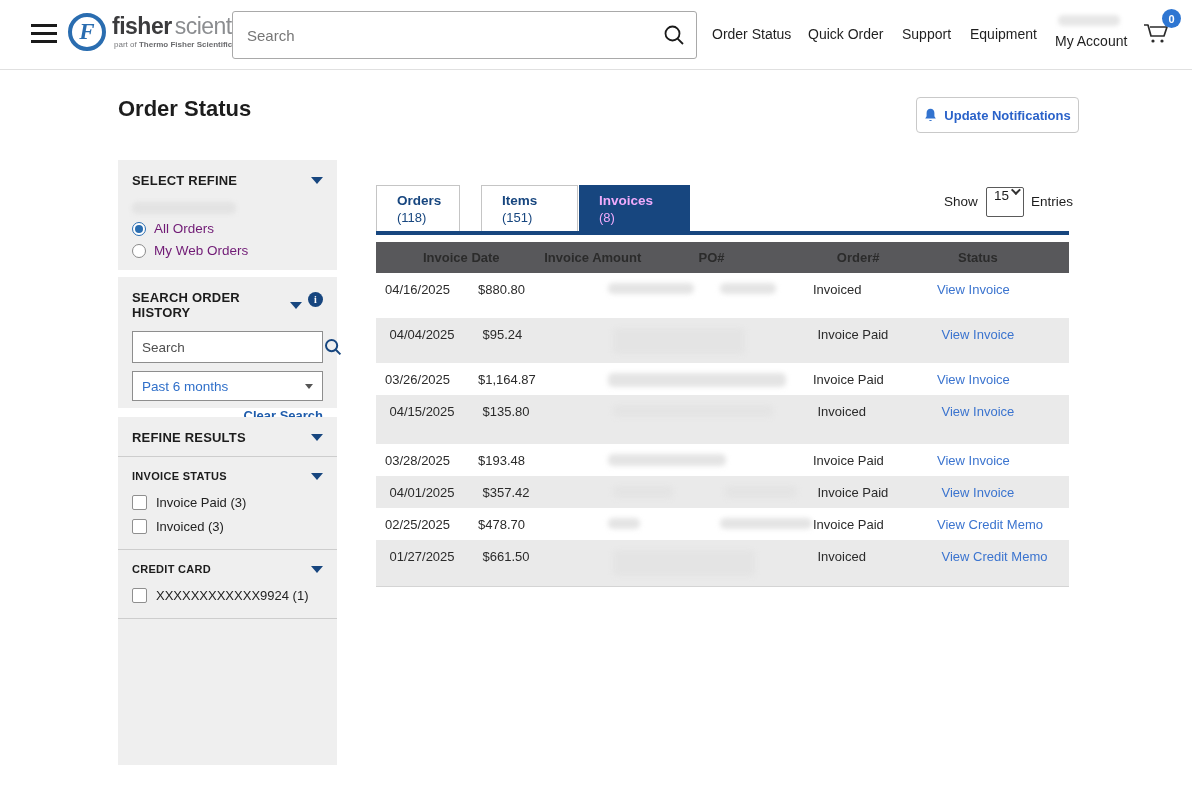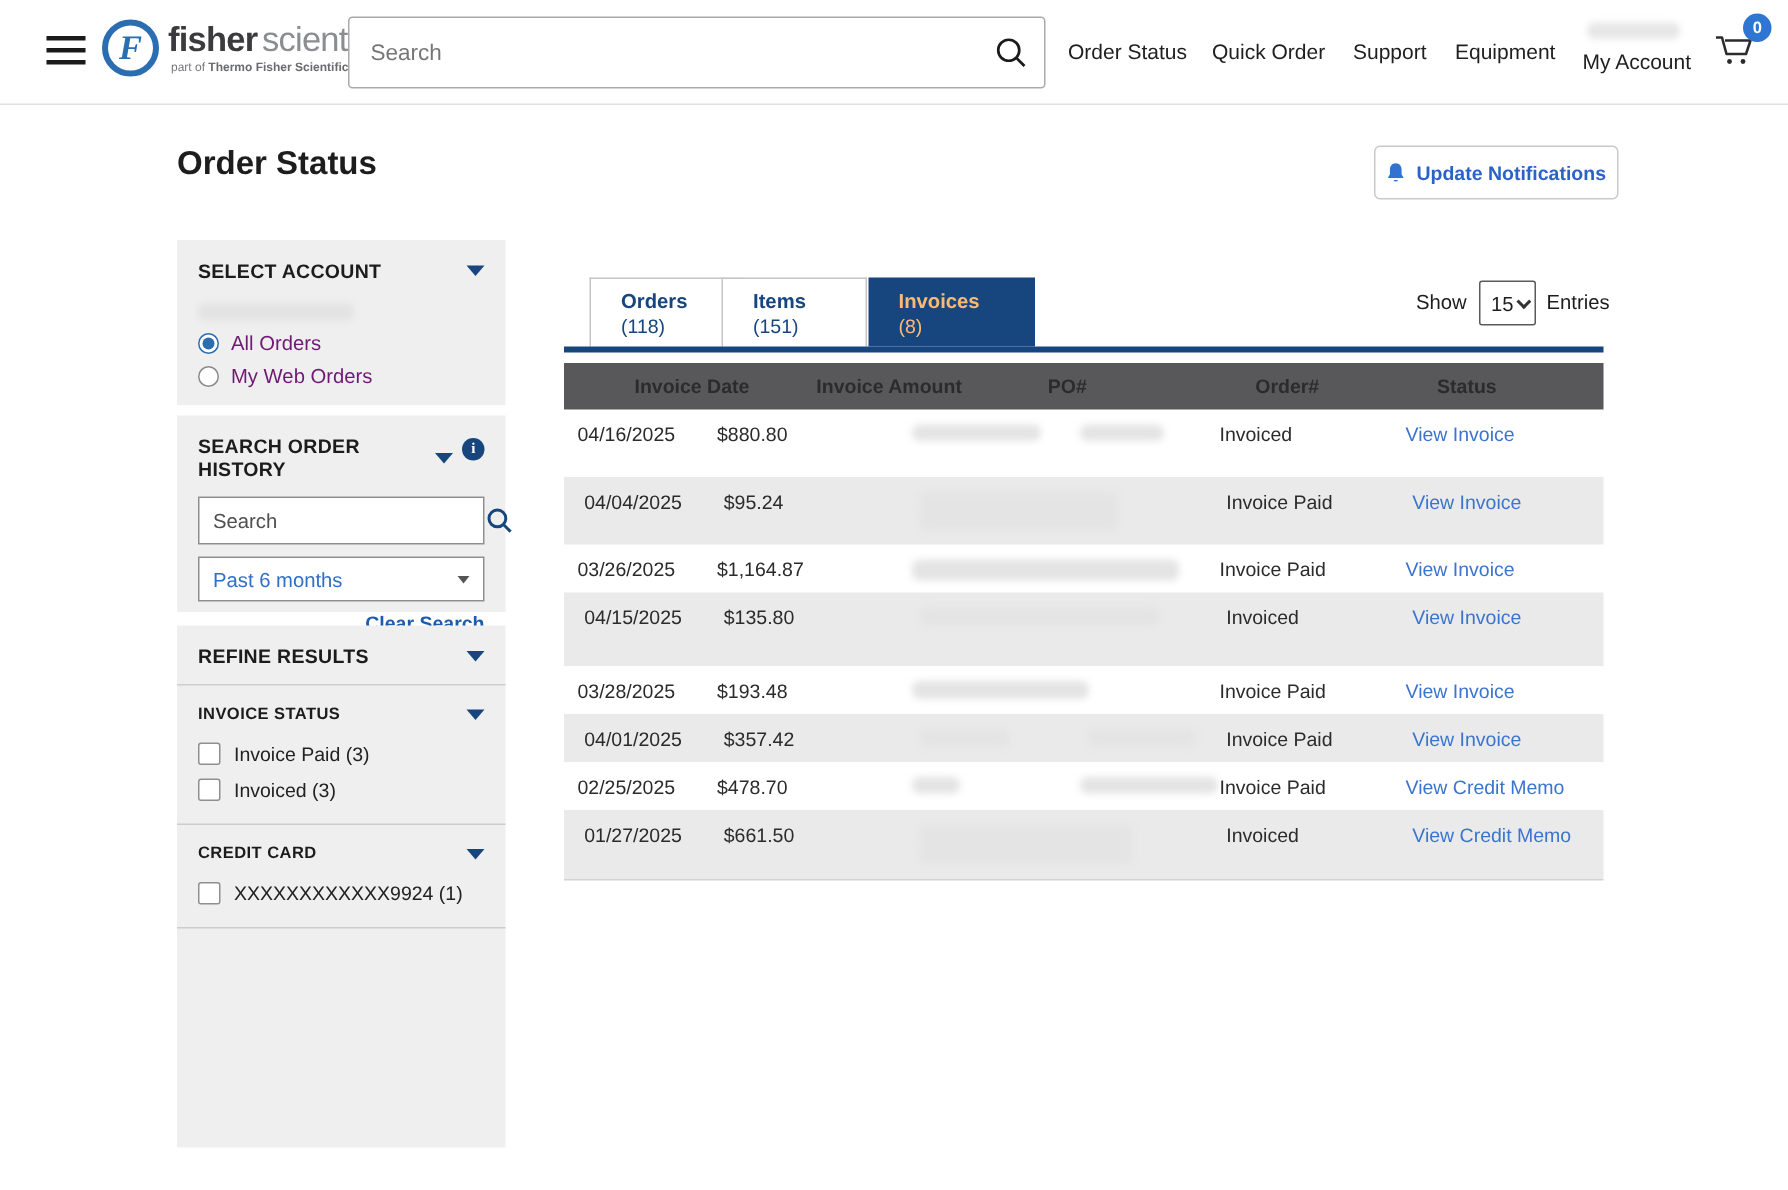--- a/index.html
+++ b/index.html
@@ -67,25 +67,25 @@
   .check-row { display:flex; align-items:center; margin-top:9px; cursor:pointer; }
   .checkbox { width:15px; height:15px; background:#fff; border:1px solid #8f8f8f; border-radius:2px; margin-right:9px; flex:none; }
   .check-lbl { font-size:13px; color:#222; }
   .po-blob { width:185px; height:108px; background:#ececec; border-radius:34px; filter:blur(6px); margin-top:10px; }
 
   
   .tab { position:absolute; top:185px; height:46px; background:#fff; border:1px solid #c5c5c5; border-bottom:none; padding:6px 0 0 20px; cursor:pointer; }
   .tab .t-lbl { font-size:13.5px; font-weight:bold; color:#17467f; line-height:17px; }
   .tab .t-cnt { font-size:13px; color:#17467f; line-height:17px; }
   .tab.active { background:#17467f; border:none; padding-top:7px; }
-  .tab.active .t-lbl, .tab.active .t-cnt { color:#fdba74; }
+  .tab.active .t-lbl, .tab.active .t-cnt { color:#f0abfc; }
   .tab-underline { position:absolute; left:376px; top:231px; width:693px; height:4px; background:#17467f; }
 
   .show-label { position:absolute; top:194px; font-size:13.5px; color:#1d1d1d; }
-  .show-select { position:absolute; left:986px; top:187px; width:38px; height:30px; border:1px solid #5a5a5a; border-radius:2px; background:#fff; display:flex; align-items:center; justify-content:space-between; padding:0 5px 0 7px; cursor:pointer; }
+  .show-select { position:absolute; left:986px; top:187px; width:38px; height:30px; border:1px solid #5a5a5a; border-radius:2px; background:#fff; display:flex; justify-content:space-between; padding:0 5px 0 7px; cursor:pointer; }
   .show-select .val { font-size:13.5px; color:#1d1d1d; }
   .show-select .c { width:7px; height:7px; border-right:2px solid #333; border-bottom:2px solid #333; transform:rotate(45deg) translateY(-2px); }
 
   
   .inv-table { position:absolute; left:376px; top:242px; width:693px; }
   .thead { height:31px; background:#58585b; display:flex; align-items:center; }
   .th { font-size:12.5px; font-weight:bold; color:#fff;margin-left:38px; }
   .trow { display:flex; align-items:flex-start; border-bottom:1px solid transparent; }
   .trow.alt { background:#eaeaea;justify-content:center; }
   .td { font-size:13px; color:#2b2b2b; padding-top:9px; position:relative; }
@@ -154,21 +154,21 @@
 <button class="notif-btn">
   <svg width="13" height="15" viewBox="0 0 13 15">
       <path d="M6.5 0.8 C4 0.8 2.6 2.8 2.6 5 L2.6 8.2 L1.2 10.6 L11.8 10.6 L10.4 8.2 L10.4 5 C10.4 2.8 9 0.8 6.5 0.8 Z" fill="#3273cf"></path>
       <path d="M5 12 a1.6 1.6 0 0 0 3 0 Z" fill="#3273cf"></path>
     </svg>
   <span class="lbl">Update Notifications</span>
 </button>
 
 <div class="side-block sb-pad" style="top:160px; height:110px;">
   <div class="sb-title-row">
-    <span class="sb-title">SELECT ACCOUNT</span>
+    <span class="sb-title">SELECT REFINE</span>
     <span class="chev"></span>
   </div>
   <div class="acct-chip"></div>
   <div class="radio-row">
     <span class="radio checked"></span>
     <span class="radio-lbl">All Orders</span>
   </div>
   <div class="radio-row">
     <span class="radio"></span>
     <span class="radio-lbl">My Web Orders</span>
@@ -228,21 +228,21 @@
       <span class="chev"></span>
     </div>
     <div class="check-row" style="margin-top:13px;">
       <span class="checkbox"></span>
       <span class="check-lbl">XXXXXXXXXXXX9924 (1)</span>
     </div>
   </div>
   <div class="sep"></div>
 </div>
 
-<div class="tab" style="left:376px; width:103px;margin-left:17px;">
+<div class="tab" style="left:376px; width:84px;">
   <div class="t-lbl">Orders</div>
   <div class="t-cnt">(118)</div>
 </div>
 <div class="tab" style="left:481px; width:97px;">
   <div class="t-lbl">Items</div>
   <div class="t-cnt">(151)</div>
 </div>
 <div class="tab active" style="left:579px; width:111px;">
   <div class="t-lbl">Invoices</div>
   <div class="t-cnt">(8)</div>

